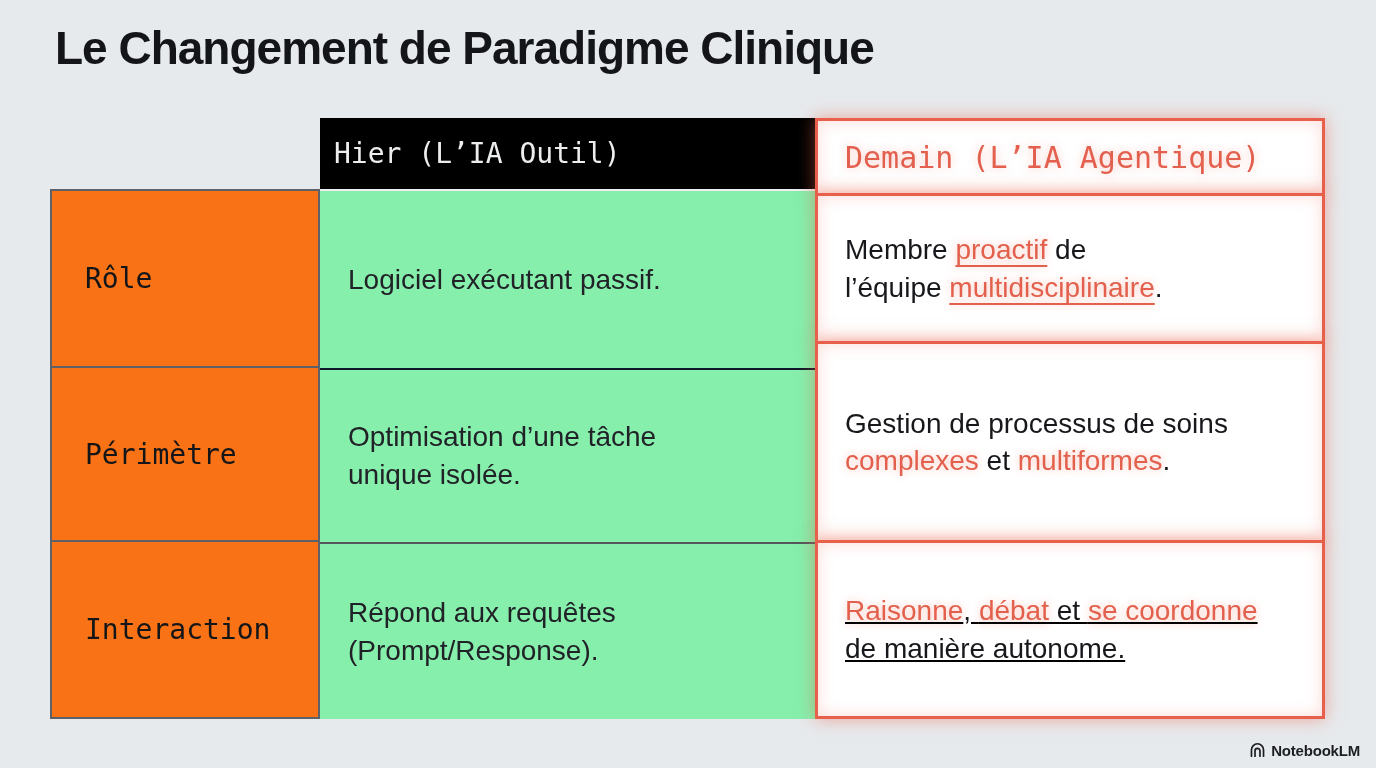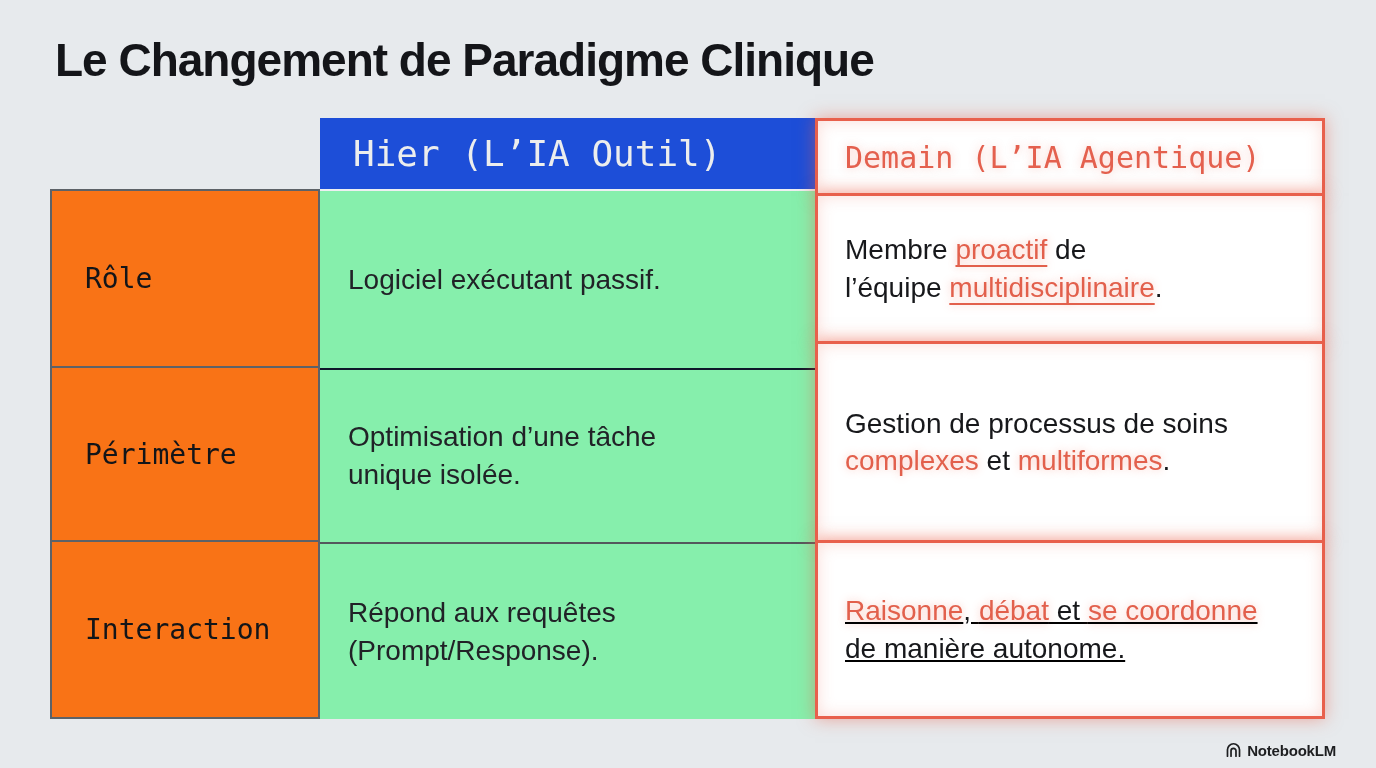--- a/index.html
+++ b/index.html
@@ -6,45 +6,45 @@
   body{
     width:1376px;height:768px;overflow:hidden;
     background:#e7eaed;
     font-family:"Liberation Sans",sans-serif;
     position:relative;
   }
   .stage{position:absolute;inset:0;}
 
   
   .title{
-    position:absolute;left:55px;top:33px;
+    position:absolute;left:55px;top:21px;
     font-size:46px;font-weight:800;color:#141519;
     letter-spacing:-1px;
   }
 
   
   .table{
     position:absolute;left:50px;top:118px;
     display:grid;
     grid-template-columns:270px 495px 510px;
     grid-template-rows:71px 179px 174px 177px;
   }
   .cell{box-sizing:border-box;display:flex;align-items:center;}
 
   
   .hdr-spacer{grid-column:1;grid-row:1;}
 
   
   .hdr-hier{
     grid-column:2;grid-row:1;
-    background:#1d4ed8;
+    background:#000000;
     color:#eceded;
     font-family:"DejaVu Sans Mono",monospace;
-    font-size:36px;
-    padding-left:33px;
+    font-size:28px;
+    padding-left:14px;
   }
 
   
   .label-cell{
     grid-column:1;
     background:#f97316;
     border:2px solid #5d6268;
     font-family:"DejaVu Sans Mono",monospace;
     font-size:28px;color:#131519;
     padding-left:33px;
@@ -101,21 +101,21 @@
   .seg-red-underline{
     color:#e2604c;
     text-shadow:0 0 9px rgba(240,110,88,.4);
     text-decoration:underline;
     text-decoration-thickness:2px;
     text-underline-offset:6px;
   }
 
   
   .footer{
-    position:absolute;right:40px;bottom:9px;
+    position:absolute;right:16px;bottom:9px;
     display:flex;align-items:center;gap:5px;
     color:#1d1e20;
   }
   .footer .brand-text{font-size:15px;font-weight:700;letter-spacing:-0.2px;}
   .footer svg{display:block;}
 </style>
 </head>
 <body>
 
 <div class="stage">

